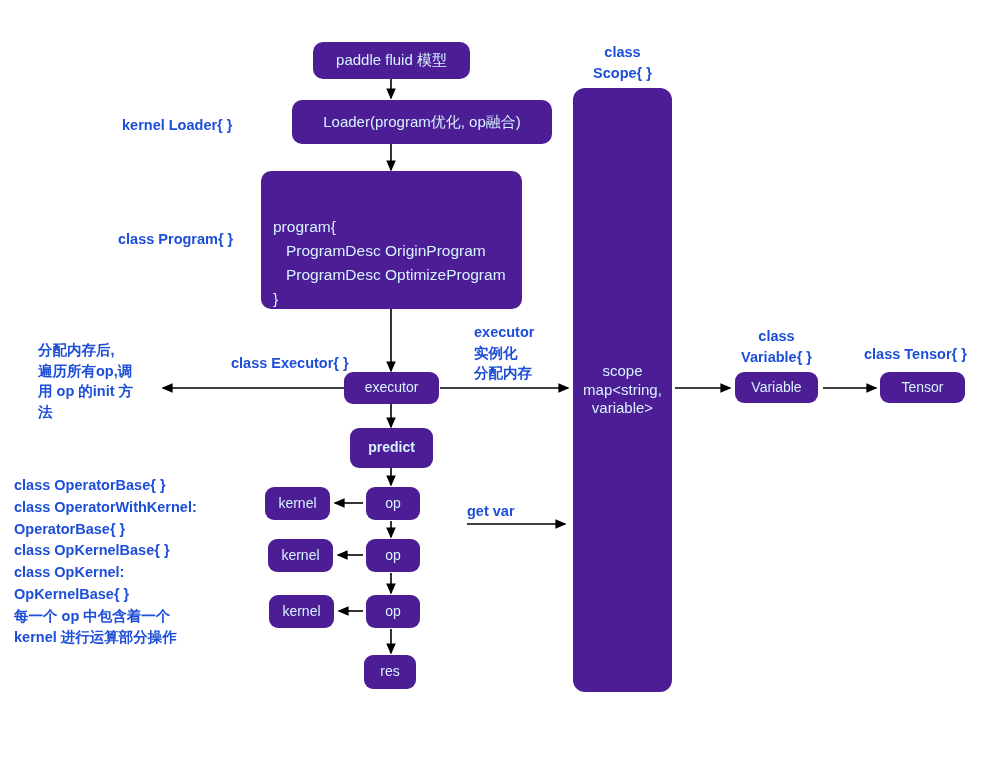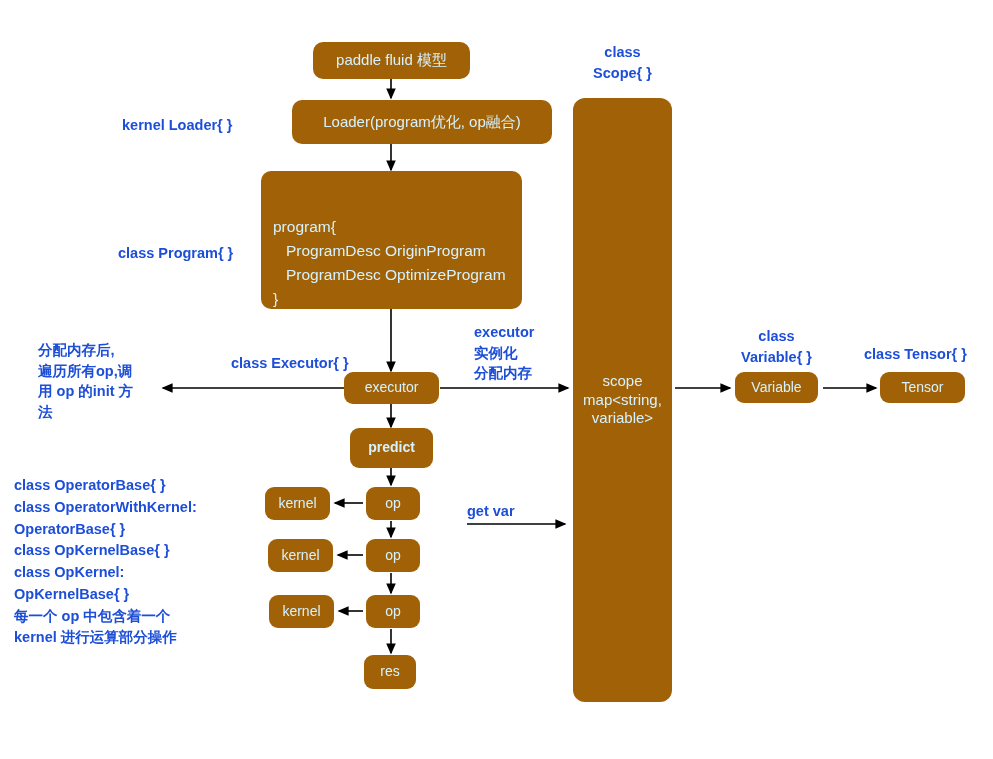--- a/index.html
+++ b/index.html
@@ -12,21 +12,21 @@
   }
   #canvas {
     position: relative;
     width: 993px;
     height: 759px;
     background: #ffffff;
     overflow: hidden;
   }
   .node {
     position: absolute;
-    background: #a16207;
+    background: #4c1d95;
     color: #d6f2ff;
     border-radius: 10px;
     display: flex;
     align-items: center;
     justify-content: center;
     font-size: 15px;
     font-family: "Liberation Sans", "DejaVu Sans", sans-serif;
     box-sizing: border-box;
     line-height: 1.25;
     text-align: center;
@@ -112,21 +112,21 @@
 
   <div class="node" style="left:313px; top:42px; width:157px; height:37px;">paddle fluid 模型</div>
 
   <div class="node" style="left:262px; top:100px; width:260px; height:44px;margin-left:30px;">Loader(program优化, op融合)</div>
 
   <div class="node node-code" style="left:261px; top:171px; width:261px; height:138px;">program{
    ProgramDesc OriginProgram
    ProgramDesc OptimizeProgram
 }</div>
 
-  <div class="node" style="left:573px; top:88px; width:99px; height:604px; border-radius:12px; font-size:15px;margin-top:10px;">scope
+  <div class="node" style="left:573px; top:88px; width:99px; height:604px; border-radius:12px; font-size:15px;">scope
 map&lt;string,
 variable&gt;</div>
 
   <div class="node small" style="left:344px; top:372px; width:95px; height:32px;">executor</div>
 
   <div class="node small" style="left:350px; top:428px; width:83px; height:40px;font-weight:bold;">predict</div>
 
   <div class="node small" style="left:366px; top:487px; width:54px; height:33px;">op</div>
   <div class="node small" style="left:265px; top:487px; width:65px; height:33px;">kernel</div>
 
@@ -137,21 +137,21 @@
   <div class="node small" style="left:269px; top:595px; width:65px; height:33px;">kernel</div>
 
   <div class="node small" style="left:364px; top:655px; width:52px; height:34px;">res</div>
 
   <div class="node small" style="left:735px; top:372px; width:83px; height:31px;">Variable</div>
 
   <div class="node small" style="left:880px; top:372px; width:85px; height:31px;">Tensor</div>
 
   <div class="label left" style="left:122px; top:115px;">kernel Loader{ }</div>
 
-  <div class="label left" style="left:118px; top:243px;">class Program{ }</div>
+  <div class="label left" style="left:118px; top:229px;">class Program{ }</div>
 
   <div class="label left" style="left:231px; top:353px;">class Executor{ }</div>
 
   <div class="label center" style="left:573px; top:42px; width:99px;">class
 Scope{ }</div>
 
   <div class="label center" style="left:723px; top:326px; width:107px;">class
 Variable{ }</div>
 
   <div class="label left" style="left:864px; top:344px;">class Tensor{ }</div>

